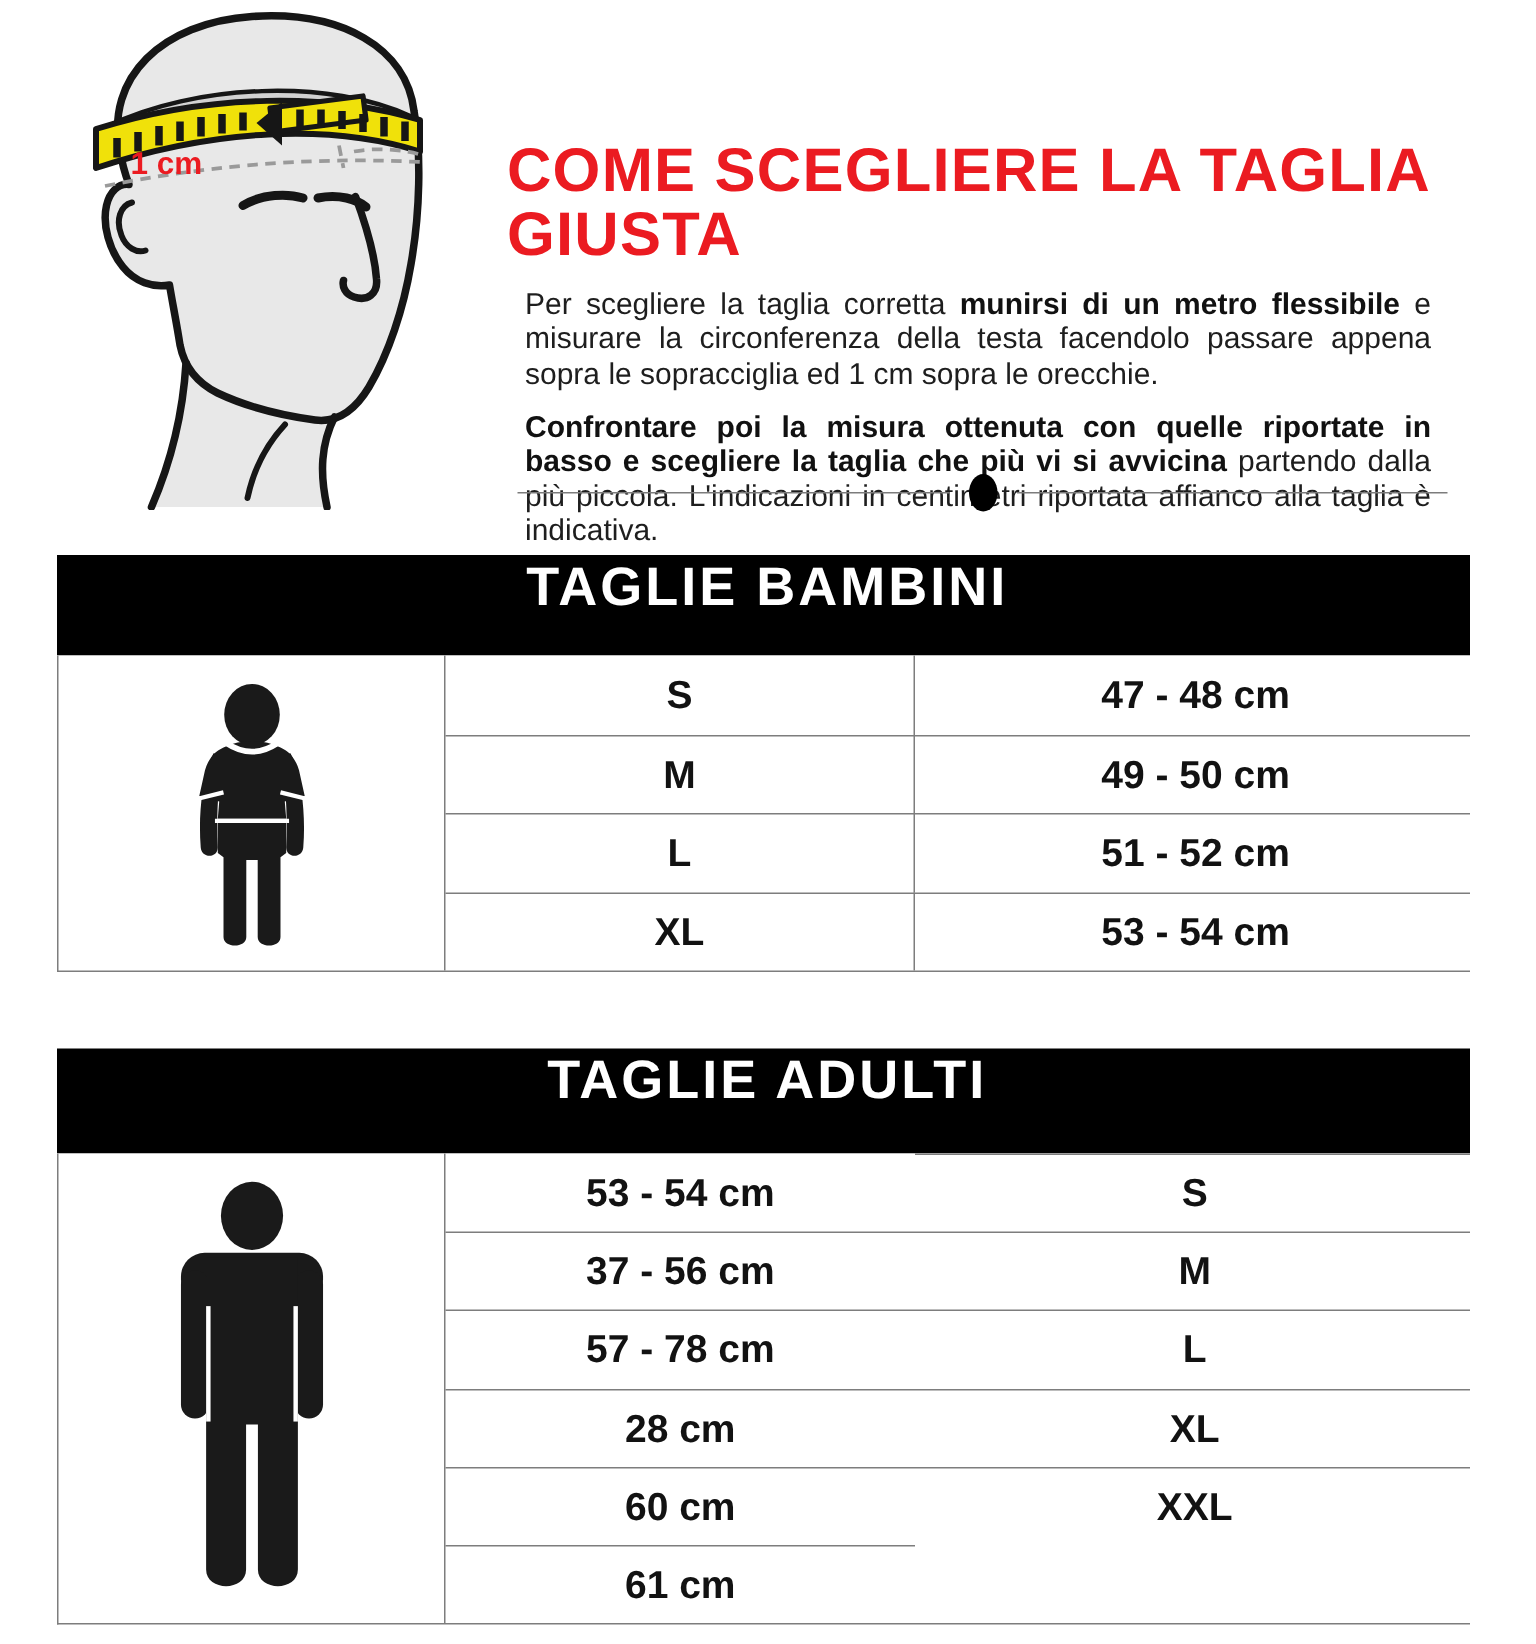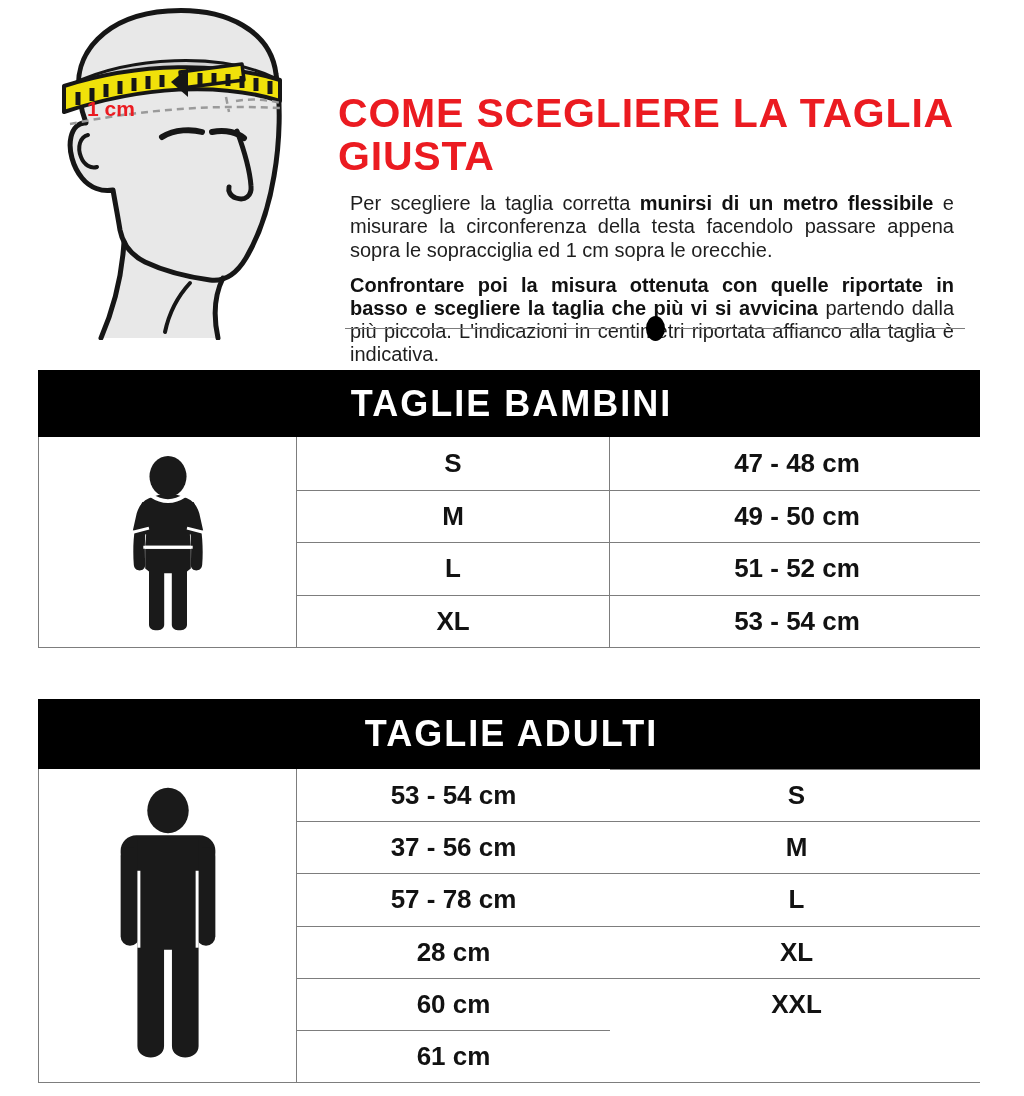--- a/index.html
+++ b/index.html
@@ -30,21 +30,21 @@
   .divider { position:absolute; left:345px; top:316px; width:620px; height:25px;
     display:flex; align-items:center; }
   .divider .line { flex:1; height:1.5px; background:#7c7c7c; }
   .divider .dot { width:19px; height:25px; border-radius:50%; background:#000; margin:0 13px; }
 
   
   .size-table { position:absolute; left:38px; width:947px; }
   .size-table.kids { top:370px; }
   .size-table.adults { top:699px; }
   .size-table .bar {
-    background:#000; color:#fff; display:flex; align-items:center; justify-content:center;
+    background:#000; color:#fff; display:flex; align-items:flex-start; justify-content:center;
     font-size:36px; font-weight:700; letter-spacing:2px;
   }
   .kids .bar { height:67px; }
   .adults .bar { height:70px; }
   .size-table .grid {
     display:grid; grid-template-columns:258px 313px 1fr;
     border:1px solid #7d7d7d; border-top:none; background:#fff; box-sizing:border-box;
   }
   .kids .grid { grid-auto-rows:52.5px; }
   .adults .grid { grid-auto-rows:52.2px; }

